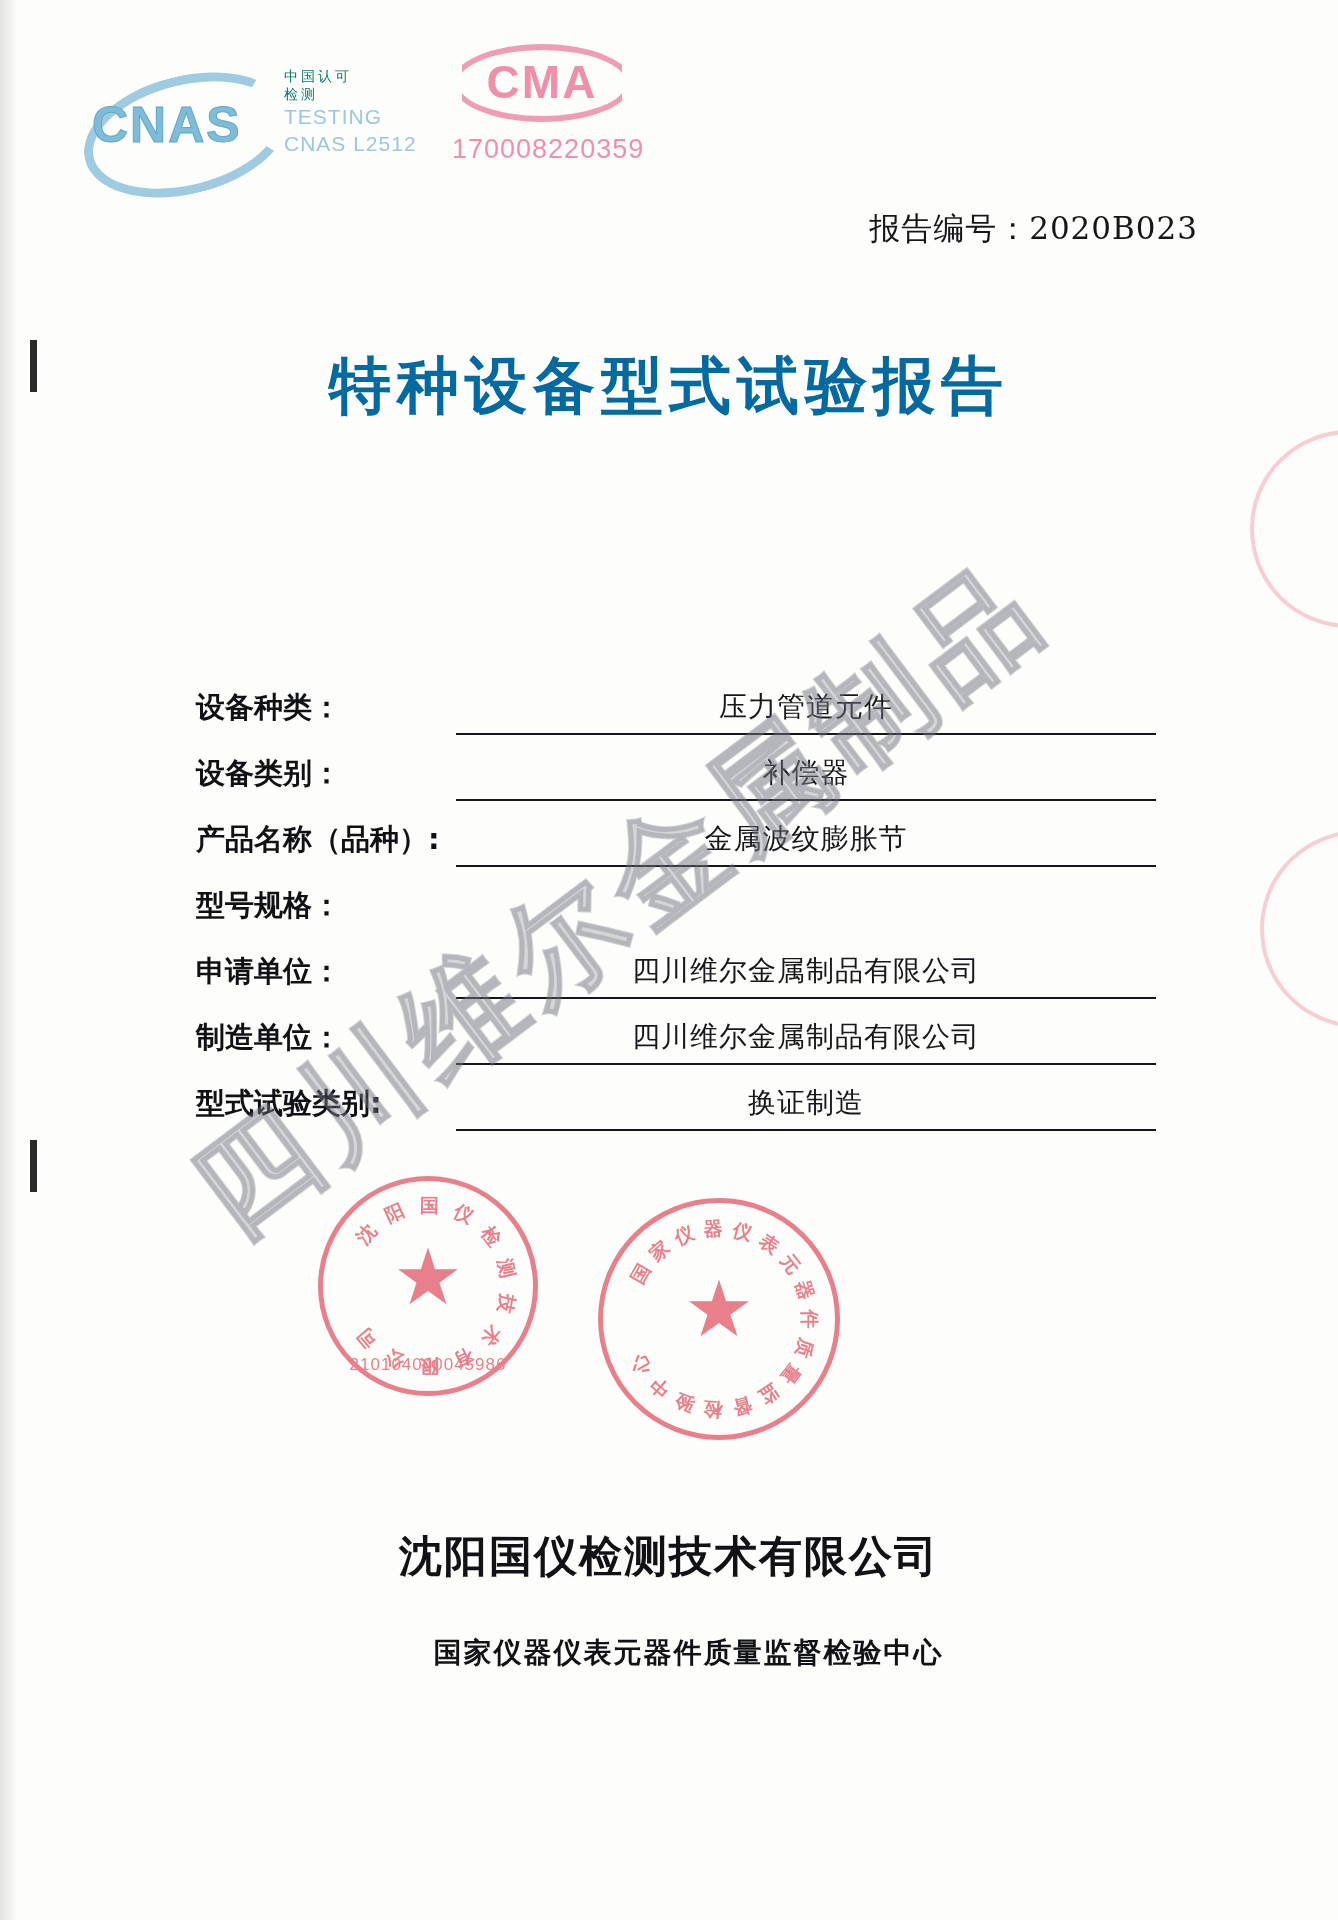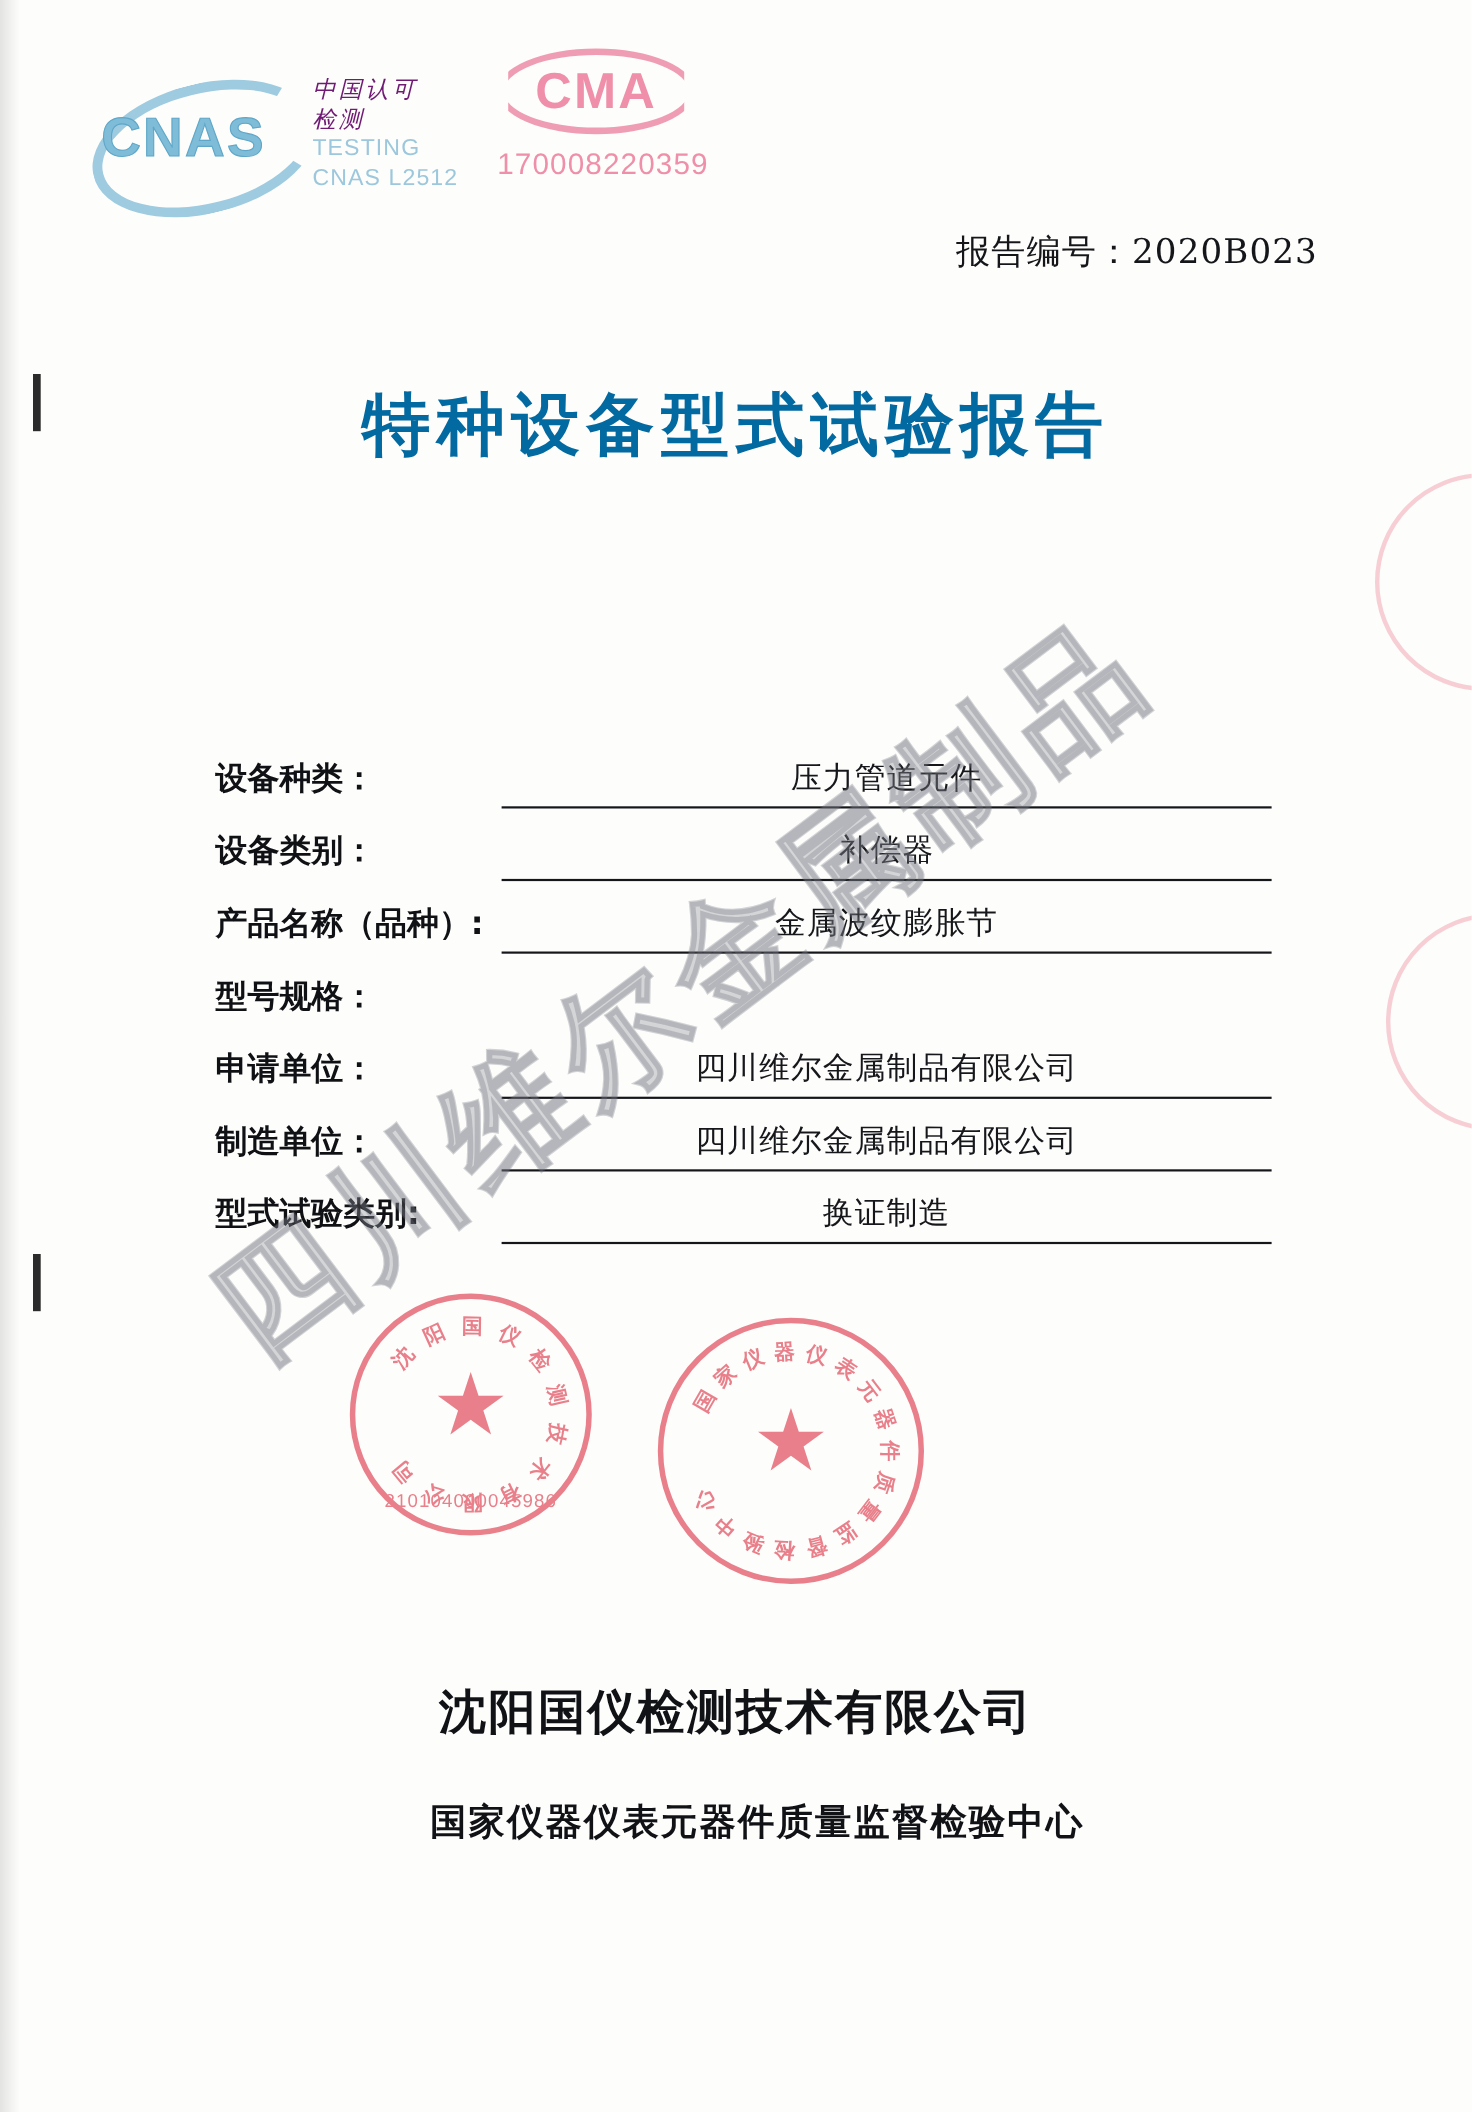--- a/index.html
+++ b/index.html
@@ -61,24 +61,23 @@
   }
   .cnas-lines {
     margin-left: 6px;
     margin-top: 10px;
     color: #9ec9dd;
     font-family: "Liberation Sans", sans-serif;
     line-height: 1.28;
   }
   .cnas-lines .cn {
     font-family: "DejaVu Sans", sans-serif;
-    font-size: 21px;
+    font-size: 14px;
     letter-spacing: 3px;
-    color: #701a75;
-    font-style: italic;
+    color: #0f766e;
   }
   .cnas-lines .en {
     font-size: 21px;
     letter-spacing: 1px;
     color: #9cc7dc;
   }
 
   .ma-block {
     position: absolute;
     left: 452px;
@@ -199,21 +198,21 @@
     font-family: "DejaVu Sans", sans-serif;
     font-weight: bold;
     color: #111216;
   }
   .footer .line1 {
     font-size: 43px;
     letter-spacing: 2px;
   }
   .footer .line2 {
     margin-top: 48px;
-    font-size: 33px;
+    font-size: 28px;
     letter-spacing: 2px;
     padding-left: 39px;
   }
 
   
   .seal {
     position: absolute;
     border: 5px solid #e0505f;
     border-radius: 50%;
     opacity: .72;

